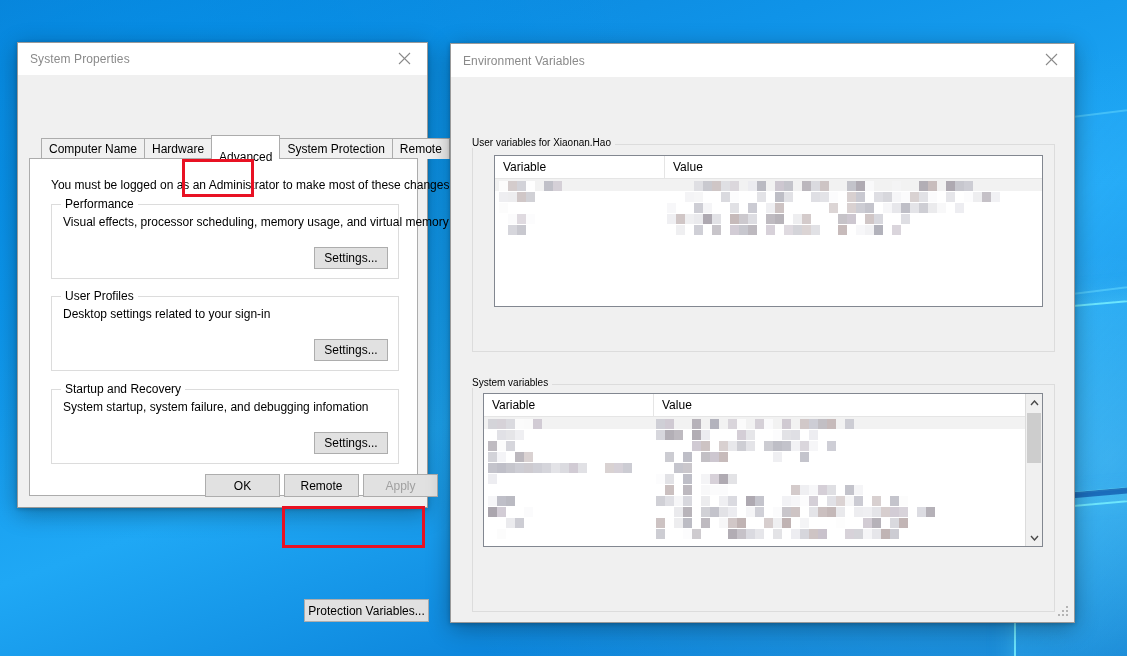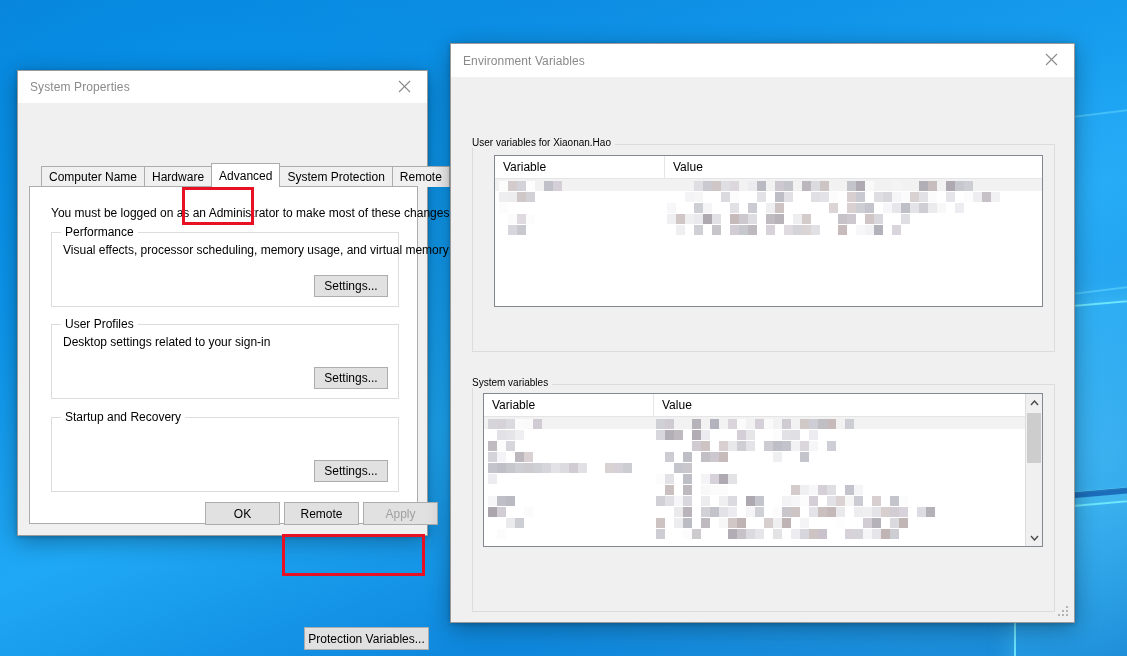--- a/index.html
+++ b/index.html
@@ -81,21 +81,21 @@
     position: absolute;
     right: 0; top: 0;
     width: 45px; height: 30px;
     display: flex; align-items: center; justify-content: center;
     cursor: default;
   }
   .close-btn svg { display: block; }
 
   
   #sysprops {
-    left: 17px; top: 70px;
+    left: 17px; top: 42px;
     width: 411px; height: 466px;
     background: #f0f0f0;
   }
   #sysprops .titlebar { background: #ffffff; height: 32px; }
   #sysprops-body {
     position: absolute;
     left: 0; top: 32px; right: 0; bottom: 0;
     background: #f0f0f0;
   }
 
@@ -122,21 +122,21 @@
     line-height: 14px;
     white-space: nowrap;
     cursor: default;
     position: relative;
   }
   .tab.selected {
     background: #ffffff;
     z-index: 3;
     height: 24px;
     margin-top: -3px;
-    padding-top: 5px;
+    padding-top: 14px;
   }
 
   
   #tabpanel {
     position: absolute;
     left: 11px; top: 83px;
     width: 389px; height: 338px;
     background: #ffffff;
     border: 1px solid #acacac;
     box-sizing: border-box;
@@ -376,20 +376,21 @@
       </div>
 
       <div class="groupbox" id="gb-userprofiles">
         <div class="group-legend">User Profiles</div>
         <div class="group-desc">Desktop settings related to your sign-in</div>
         <div class="btn gb-settings-btn">Settings...</div>
       </div>
 
       <div class="groupbox" id="gb-startup">
         <div class="group-legend">Startup and Recovery</div>
+        <div class="group-desc">System startup, system failure, and debugging infomation</div>
         <div class="btn gb-settings-btn">Settings...</div>
       </div>
 
       <div class="btn" id="btn-envvars">Protection Variables...</div>
     </div>
 
     <div id="sysprops-footer">
       <div class="btn" id="sp-ok">OK</div>
       <div class="btn" id="sp-cancel">Remote</div>
       <div class="btn disabled" id="sp-apply">Apply</div>

